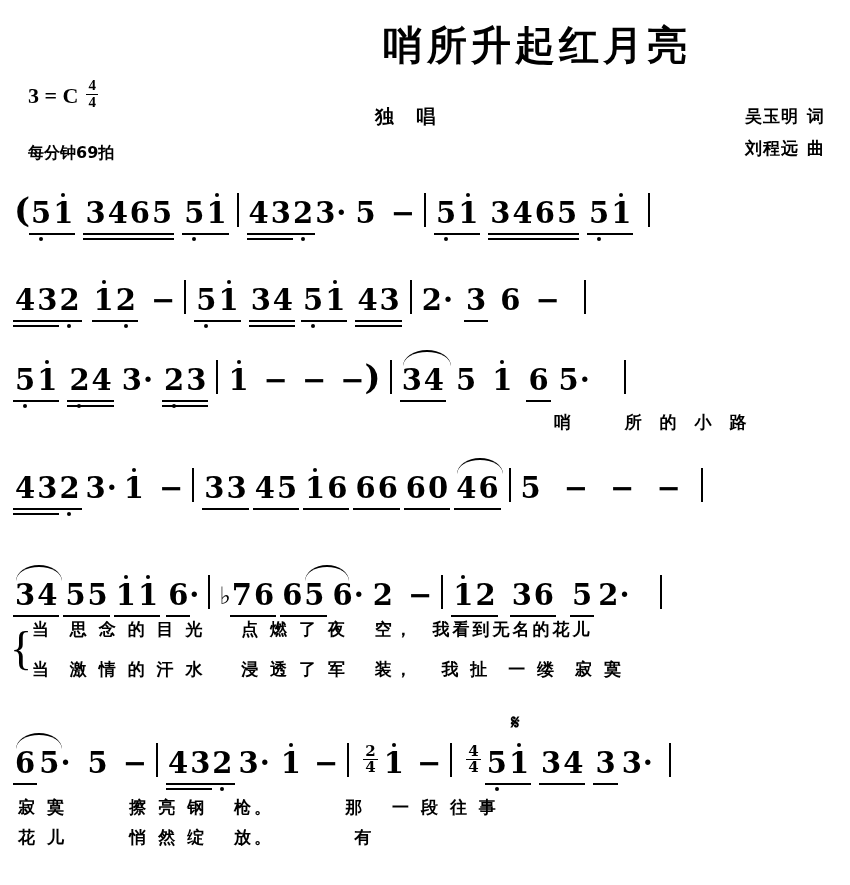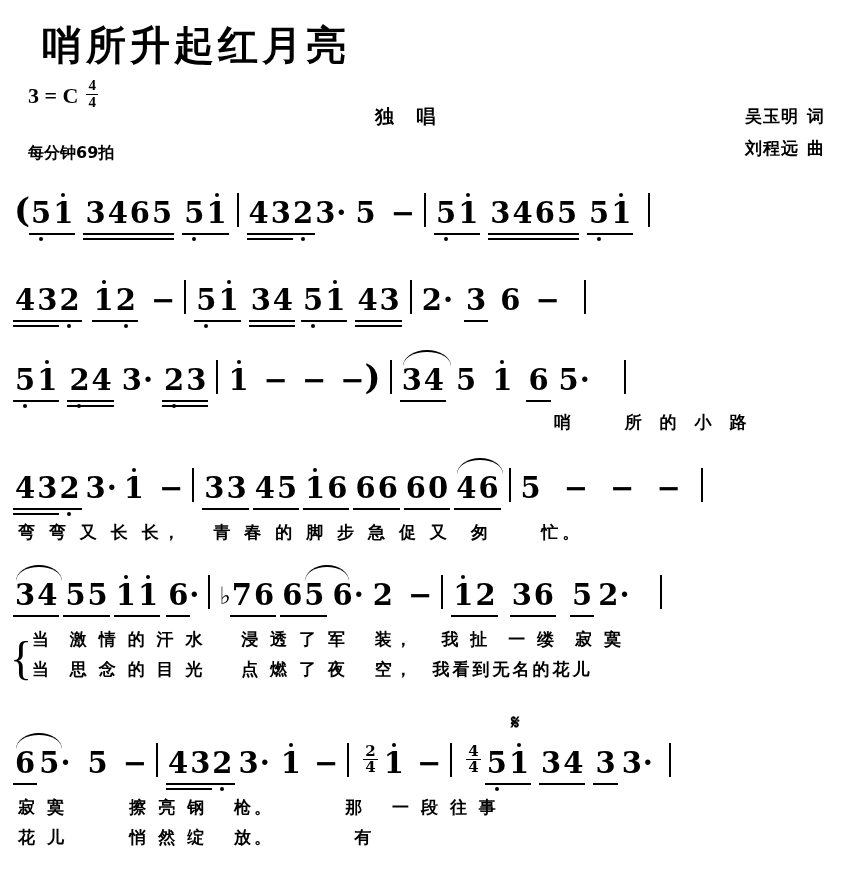--- a/index.html
+++ b/index.html
@@ -9,26 +9,25 @@
     font-family:"Liberation Serif", serif;
     color:#000;
     position:relative;
     overflow:hidden;
   }
   .sheet{position:relative;width:850px;height:885px;}
 
   
   .title{
     position:absolute;top:18px;left:0;width:691px;
-    text-align:left;
+    text-align:right;
     font-size:40px;
     font-weight:bold;
     letter-spacing:4px;
     font-family:"DejaVu Serif", serif;
-    padding-left:42px;
   }
 
   
   .key-sig{
     position:absolute;left:28px;top:80px;
     font-size:22px;font-weight:bold;
     font-family:"Liberation Serif",serif;
     display:flex;align-items:center;gap:4px;
   }
   .frac{
@@ -317,21 +316,20 @@
       <span class="bar"></span>
       <span class="n"><span class="g">5</span></span>
       <span class="space" style="width:22px"></span>
       <span class="dash">−</span>
       <span class="space" style="width:22px"></span>
       <span class="dash">−</span>
       <span class="space" style="width:22px"></span>
       <span class="dash">−</span>
       <span class="bar" style="margin-left:20px"></span>
     </div>
-    <div class="lyr" style="margin-left:4px;margin-top:14px;letter-spacing:4px;">弯 弯 又 长 长，   青 春 的 脚 步 急 促 又  匆     忙。</div>
   </div>
 
   <div class="row" style="top:560px;">
     <div class="notes">
       <span class="n u1" style="position:relative;">
         <span class="slur" style="width:46px;left:2px;"></span>
         <span class="g">3</span>
       </span>
       <span class="n u1"><span class="g">4</span></span>
       <span class="space" style="width:6px"></span>
@@ -368,22 +366,22 @@
       <span class="n u1"><span class="g">6</span></span>
       <span class="space" style="width:16px"></span>
       <span class="n u1"><span class="g">5</span></span>
       <span class="space" style="width:4px"></span>
       <span class="n"><span class="g">2</span></span>
       <span class="dotaug">·</span>
       <span class="bar" style="margin-left:30px"></span>
     </div>
     <div style="position:relative;">
       <span class="brace" style="left:-4px;top:10px;">{</span>
+      <div class="lyr" style="margin-left:18px;margin-top:4px;letter-spacing:3px;">当  思 念 的 目 光    点 燃 了 夜   空，  我看到无名的花儿</div>
       <div class="lyr" style="margin-left:18px;margin-top:14px;letter-spacing:3px;">当  激 情 的 汗 水    浸 透 了 军   装，   我 扯  一 缕  寂 寞</div>
-      <div class="lyr" style="margin-left:18px;margin-top:4px;letter-spacing:3px;">当  思 念 的 目 光    点 燃 了 夜   空，  我看到无名的花儿</div>
     </div>
   </div>
 
   <div class="row" style="top:728px;">
     <div class="seg" style="left:497px;top:-18px;">𝄋</div>
     <div class="notes">
       <span class="n u1" style="position:relative;">
         <span class="slur" style="width:46px;left:2px;"></span>
         <span class="g">6</span>
       </span>

